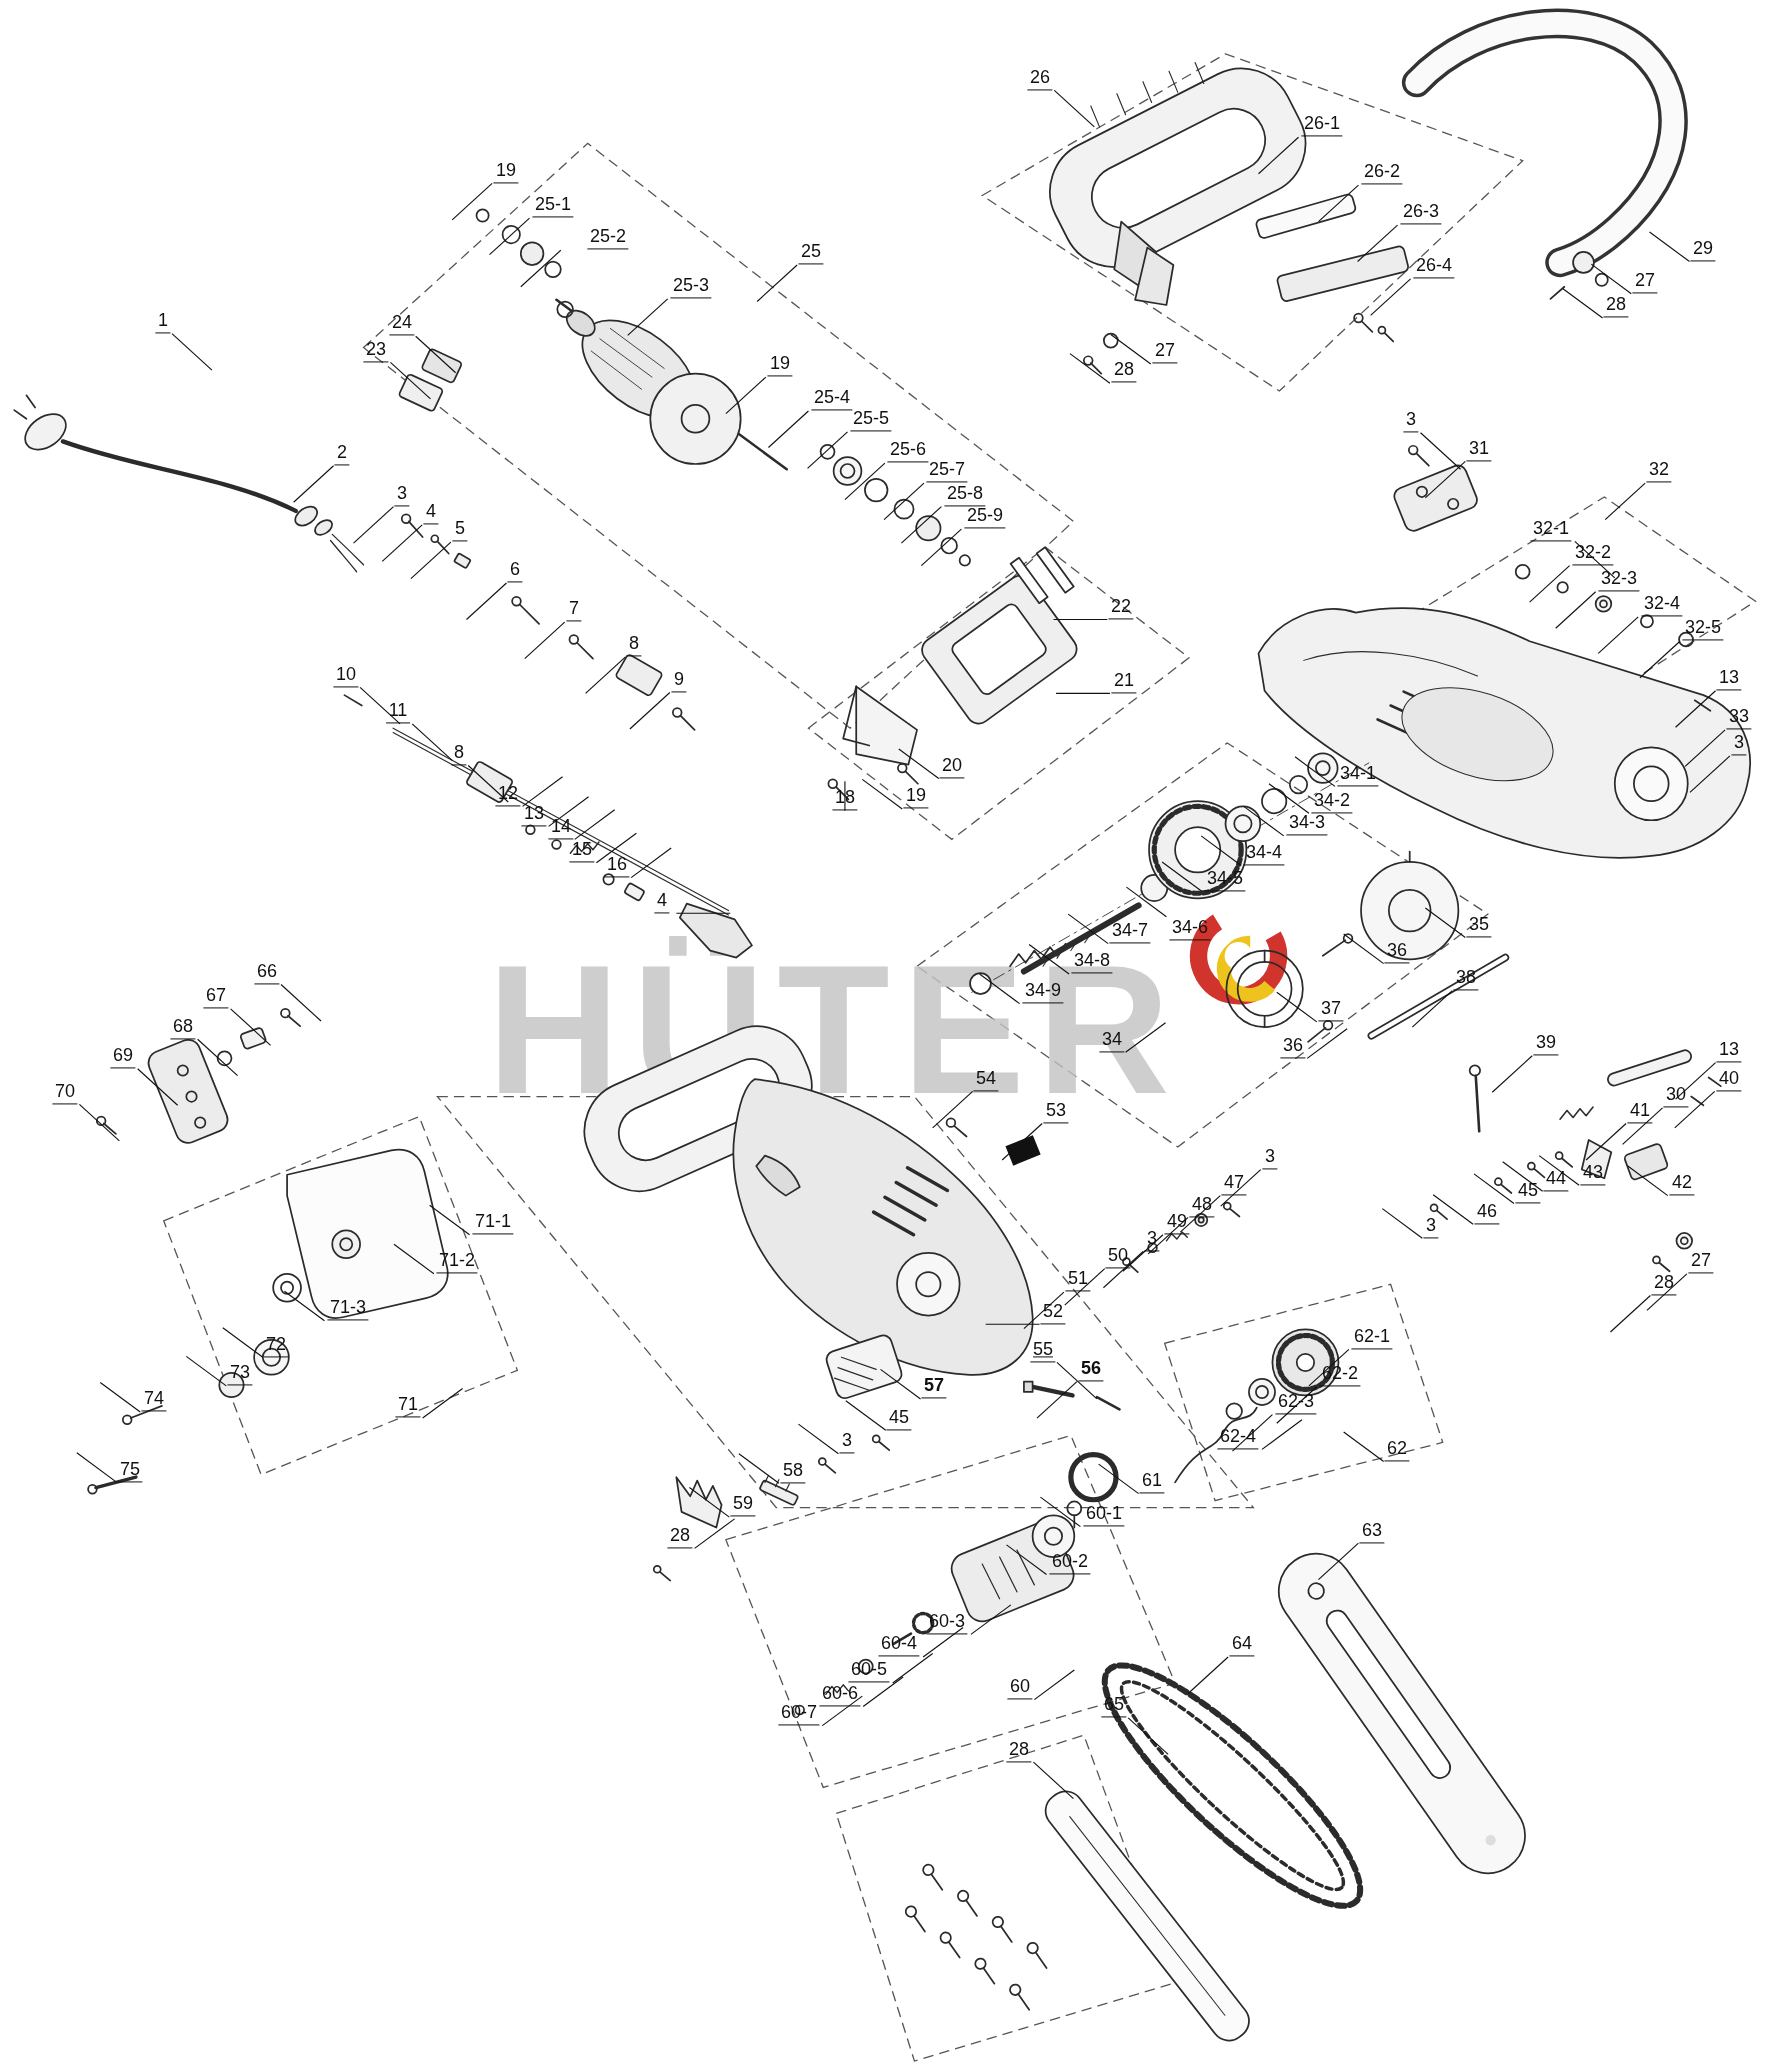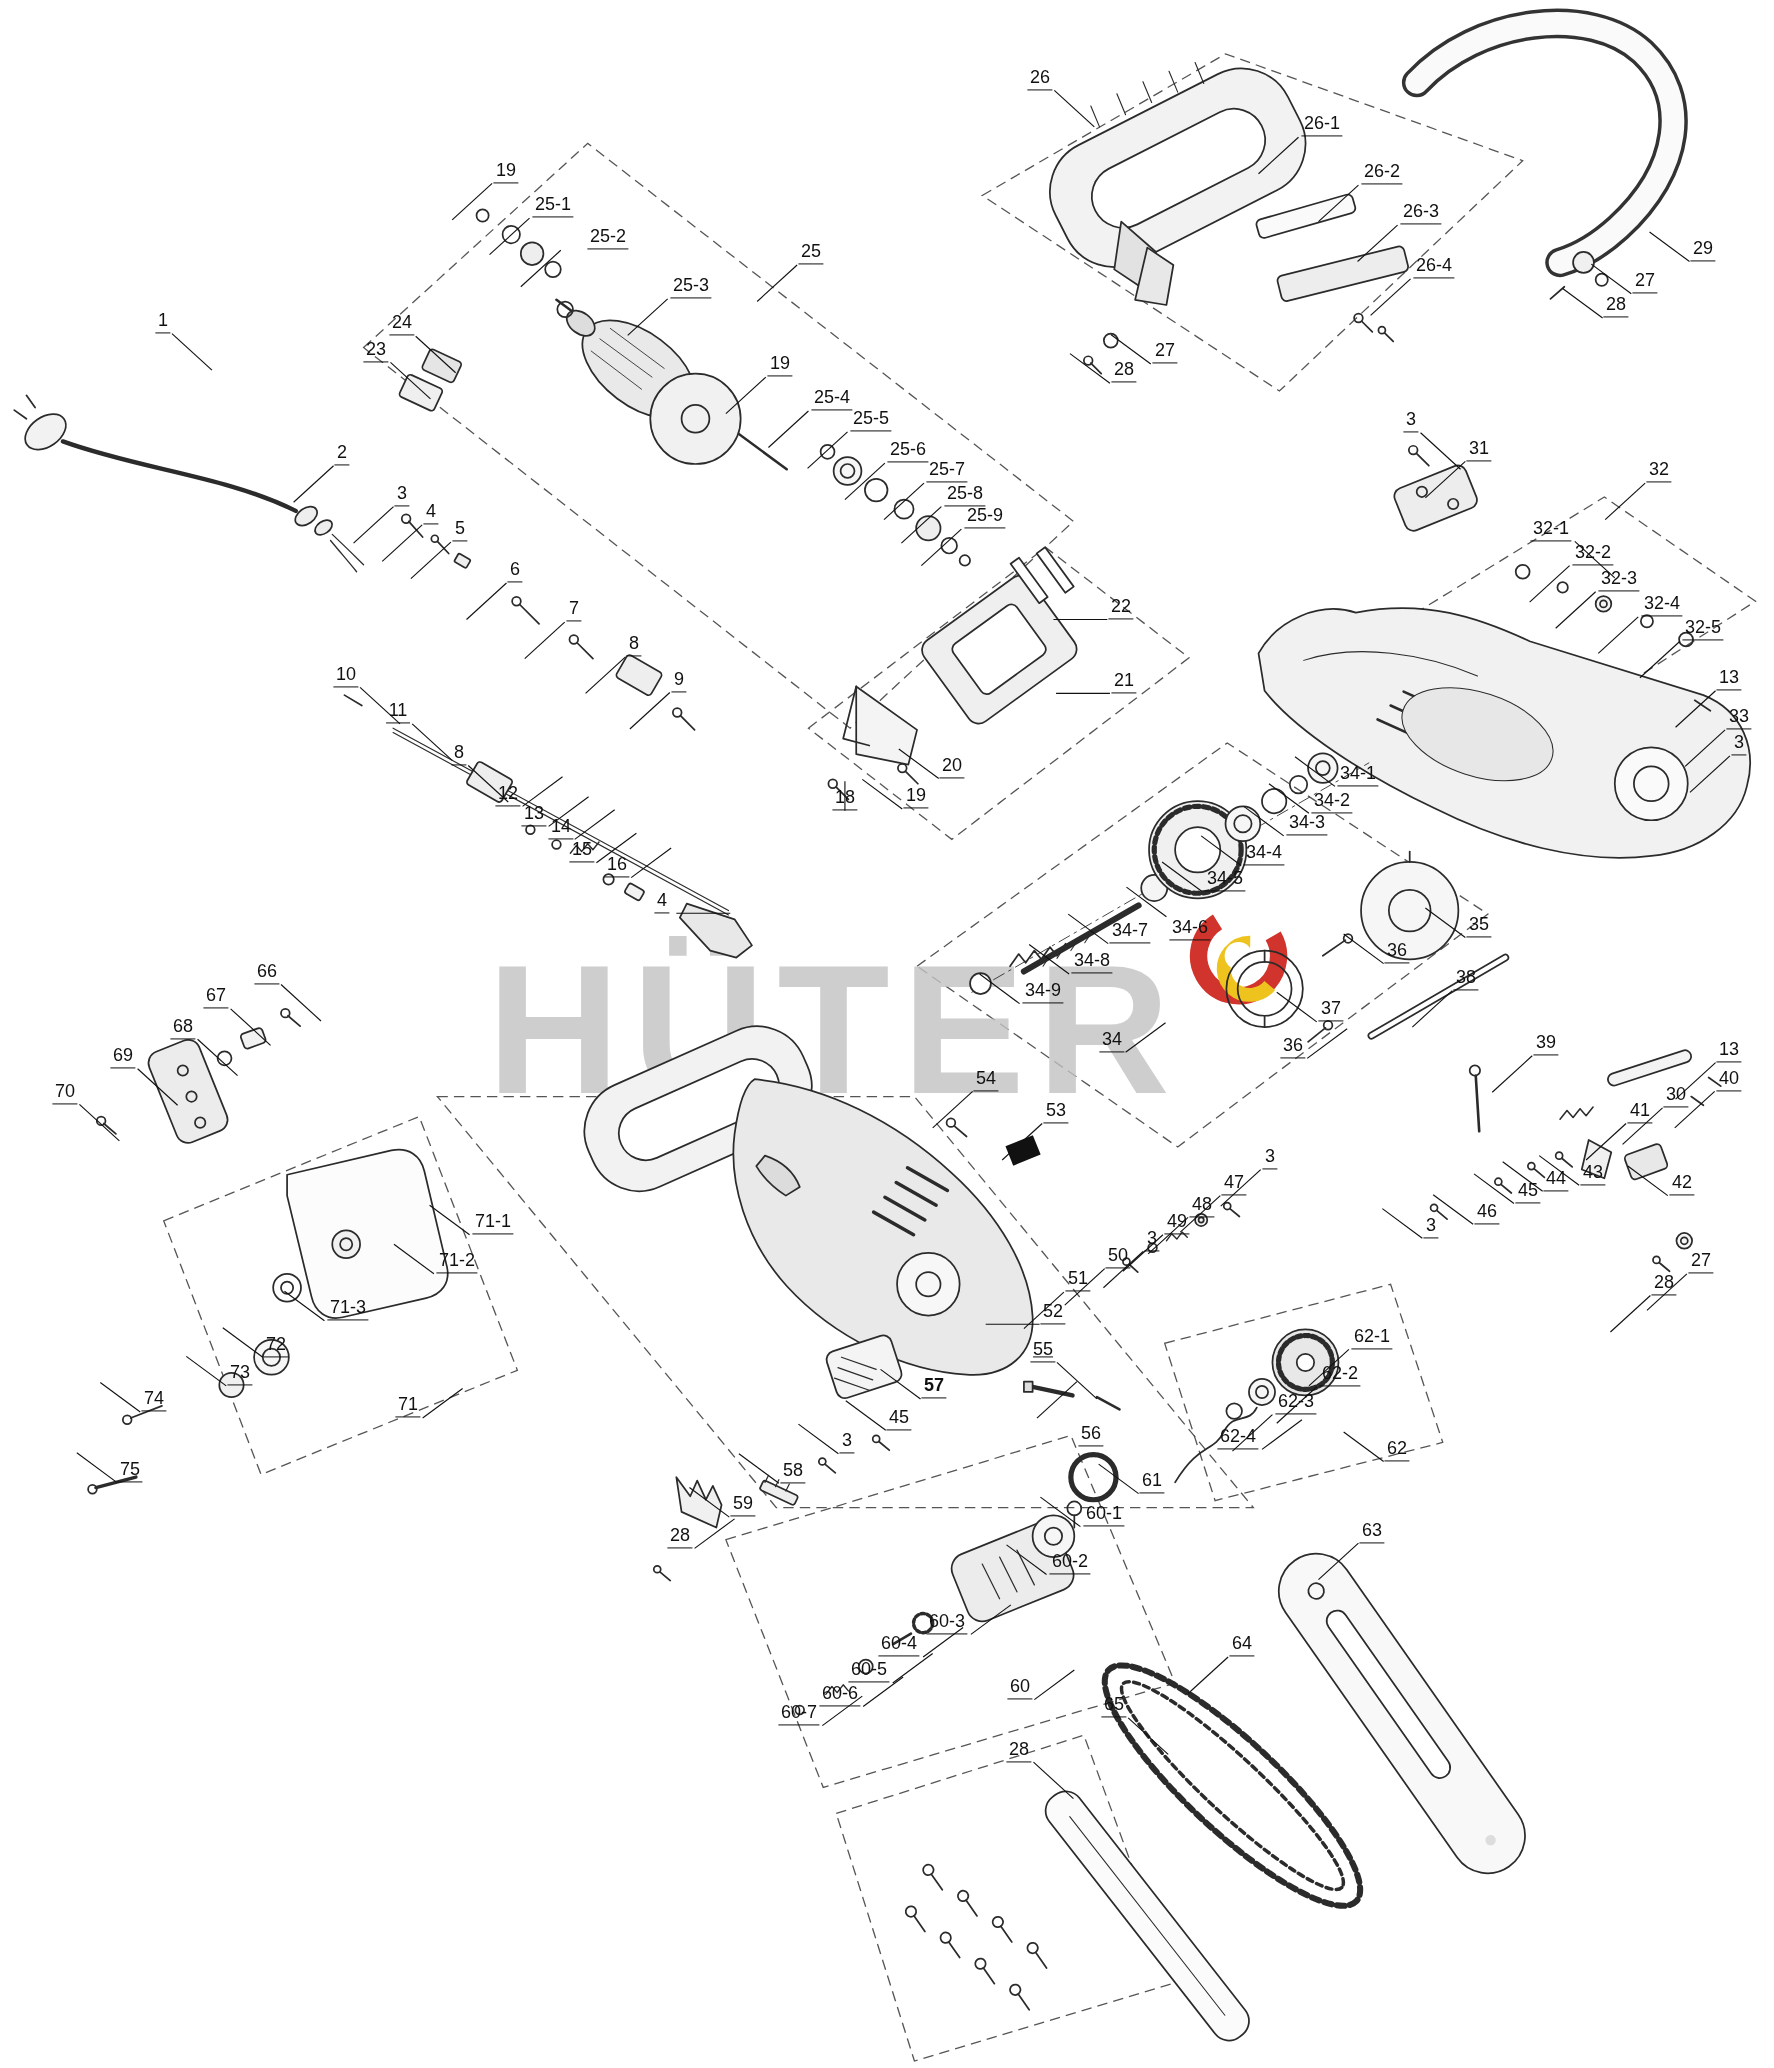--- a/index.html
+++ b/index.html
@@ -601,21 +601,21 @@
       <div class="plabel" style="left: 1056px; top: 1123px;">53</div>
       <div class="plabel" style="left: 1270px; top: 1169px;">3</div>
       <div class="plabel" style="left: 1234px; top: 1195px;">47</div>
       <div class="plabel" style="left: 1202px; top: 1217px;">48</div>
       <div class="plabel" style="left: 1177px; top: 1234px;">49</div>
       <div class="plabel" style="left: 1152px; top: 1251px;">3</div>
       <div class="plabel" style="left: 1118px; top: 1268px;">50</div>
       <div class="plabel" style="left: 1078px; top: 1291px;">51</div>
       <div class="plabel" style="left: 1053px; top: 1324px;">52</div>
       <div class="plabel" style="left: 1043px; top: 1362px; text-decoration: underline;">55</div>
-      <div class="plabel" style="left: 1091px; top: 1446px;">56</div>
+      <div class="plabel" style="left: 1091px; top: 1381px; font-weight: bold;">56</div>
       <div class="plabel" style="left: 934px; top: 1398px; font-weight: bold;">57</div>
       <div class="plabel" style="left: 899px; top: 1430px;">45</div>
       <div class="plabel" style="left: 847px; top: 1453px;">3</div>
       <div class="plabel" style="left: 793px; top: 1483px;">58</div>
       <div class="plabel" style="left: 743px; top: 1516px;">59</div>
       <div class="plabel" style="left: 680px; top: 1548px;">28</div>
       <div class="plabel" style="left: 1372px; top: 1349px;">62-1</div>
       <div class="plabel" style="left: 1340px; top: 1386px;">62-2</div>
       <div class="plabel" style="left: 1296px; top: 1414px;">62-3</div>
       <div class="plabel" style="left: 1238px; top: 1449px;">62-4</div>

